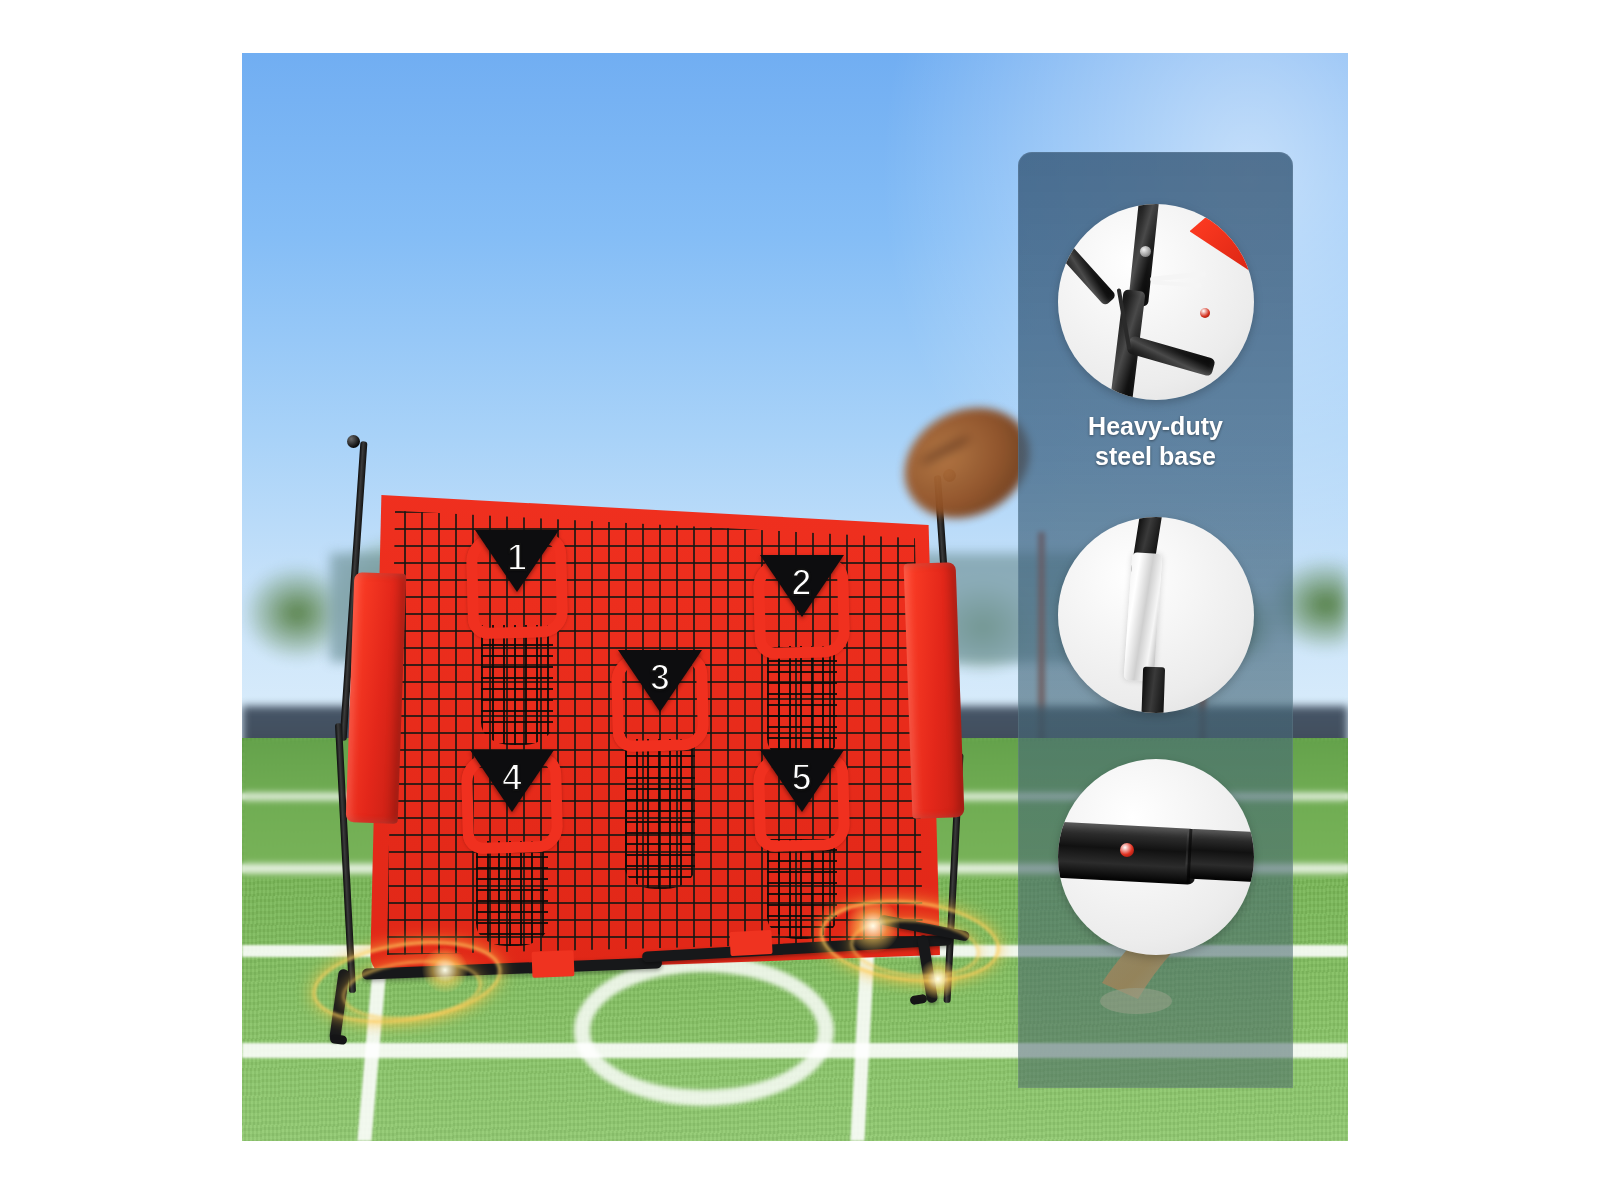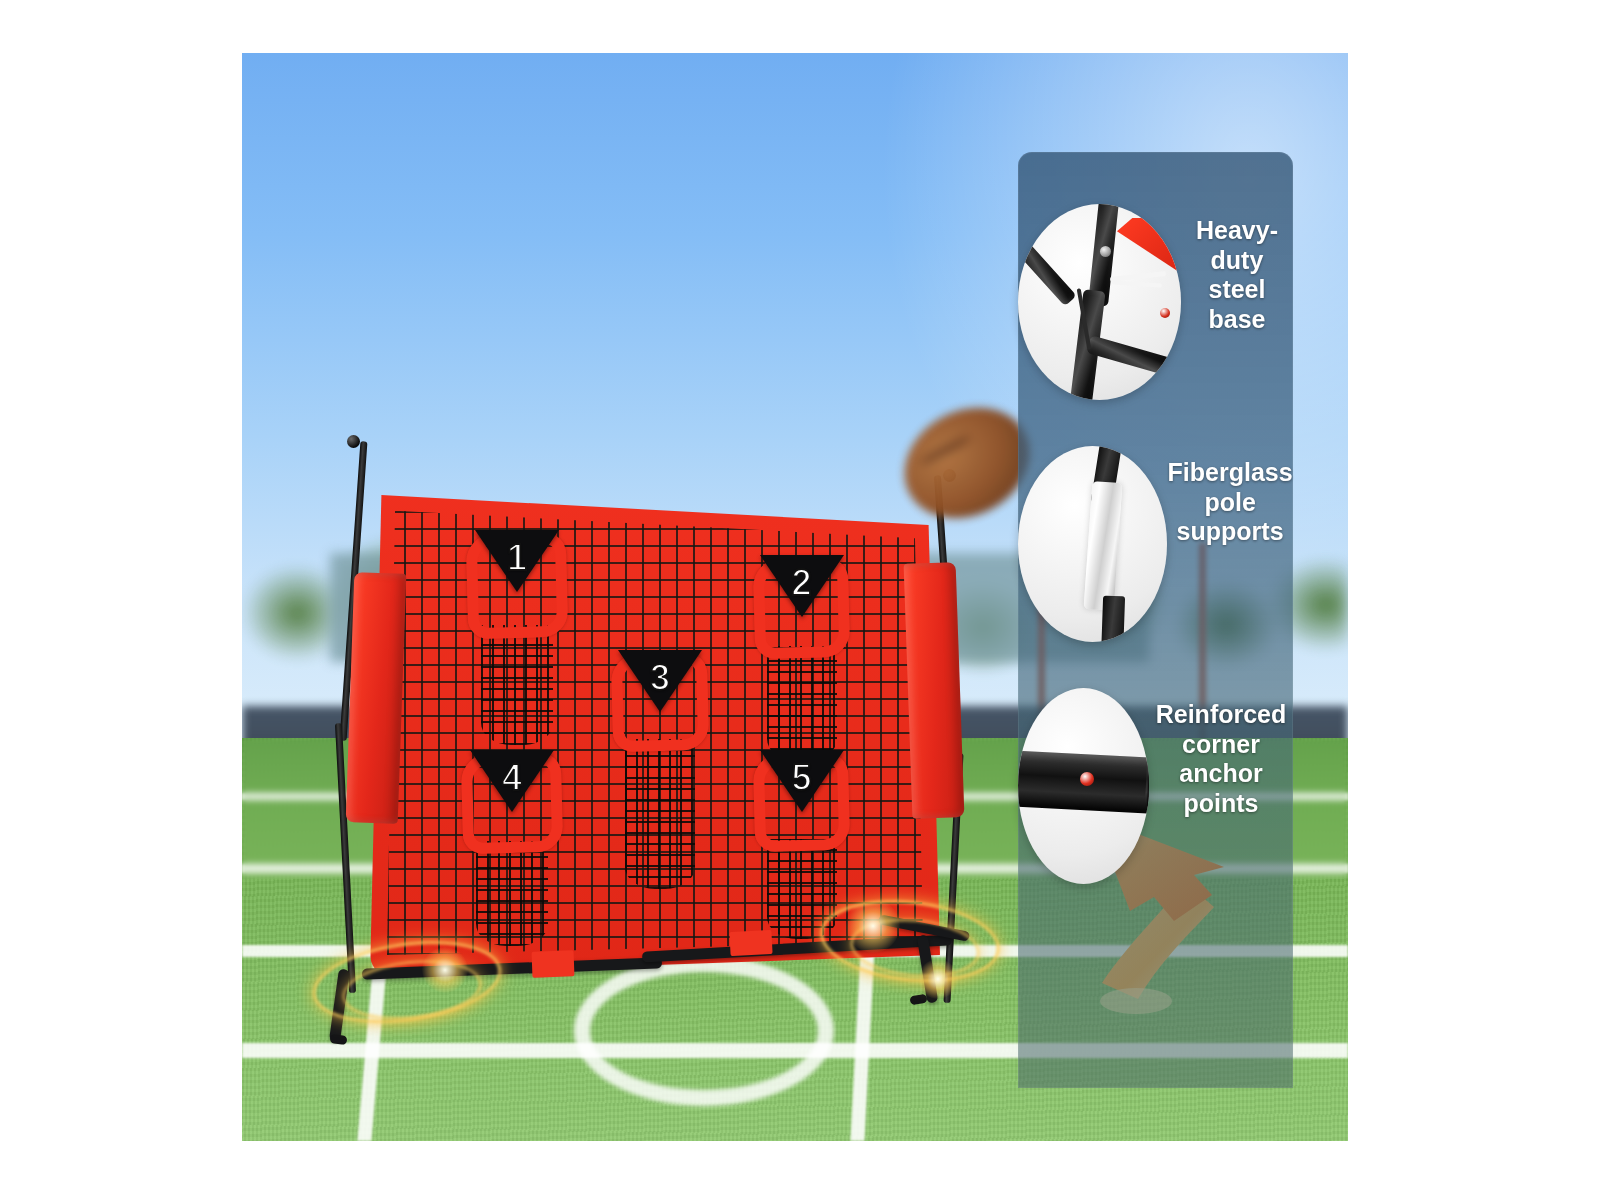--- a/index.html
+++ b/index.html
@@ -127,21 +127,21 @@
   
   #arrow{ position:absolute; left:840px; top:718px; width:180px; height:245px; z-index:35; }
 
   
   #panel{ position:absolute; left:776px; top:99px; width:275px; height:936px;
      border-radius:14px 14px 0 0; z-index:38;
      background:linear-gradient(180deg, rgba(52,86,118,.80) 0%, rgba(62,98,128,.72) 34%,
                 rgba(70,104,120,.62) 60%, rgba(74,104,104,.55) 100%);
      box-shadow: inset 0 0 0 1px rgba(255,255,255,.07);
      display:flex; flex-direction:column; align-items:center; }
-  .feature{ width:100%; display:flex; flex-direction:row; }
+  .feature{ width:100%; display:flex; flex-direction:column; align-items:center; }
   .fcircle{ width:196px; height:196px; border-radius:50%; overflow:hidden; position:relative;
      background:radial-gradient(circle at 38% 30%, #ffffff, #ececec 68%, #dcdcdc 100%);
      box-shadow:0 3px 10px rgba(0,0,0,.22); }
   .flabel{ margin-top:12px; text-align:center; color:#fff; font-weight:700;
      font-family:"Liberation Sans", sans-serif; font-size:25px; line-height:1.18;
      text-shadow:0 1px 3px rgba(0,0,0,.45); white-space:pre-line; }
 
   
   .jt-pole{ position:absolute; background:linear-gradient(100deg,#050505,#4a4a4a 42%,#121212 72%,#000);
      border-radius:5px; box-shadow:inset 0 0 6px rgba(255,255,255,.12); }
@@ -310,31 +310,27 @@
         <div class="flabel">Heavy-duty
 steel base</div>
       </div>
 
       <div class="feature" style="margin-top:46px;">
         <div class="fcircle">
           <div class="fg-black" style="left:78px;top:-12px;width:22px;height:70px;transform:rotate(9deg);"></div>
           <div class="fg-sleeve" style="left:70px;top:36px;width:30px;height:128px;transform:rotate(4deg);"></div>
           <div class="fg-black" style="left:84px;top:150px;width:22px;height:64px;transform:rotate(2deg);"></div>
         </div>
-        <div class="flabel">Fiberglass
-pole supports</div>
       </div>
 
       <div class="feature" style="margin-top:46px;">
         <div class="fcircle">
           <div class="an-tube" style="left:-14px;top:66px;width:152px;height:56px;transform:rotate(3deg);"></div>
           <div class="an-tube" style="left:128px;top:72px;width:96px;height:50px;transform:rotate(3deg);"></div>
           <div class="an-seam" style="left:130px;top:70px;height:54px;transform:rotate(3deg);background:rgba(0,0,0,.6);"></div>
           <div class="an-btn" style="left:62px;top:84px;"></div>
         </div>
-        <div class="flabel">Reinforced corner
-anchor points</div>
       </div>
 
     </div>
 
   </div>
 </div>
 
 </body></html>

